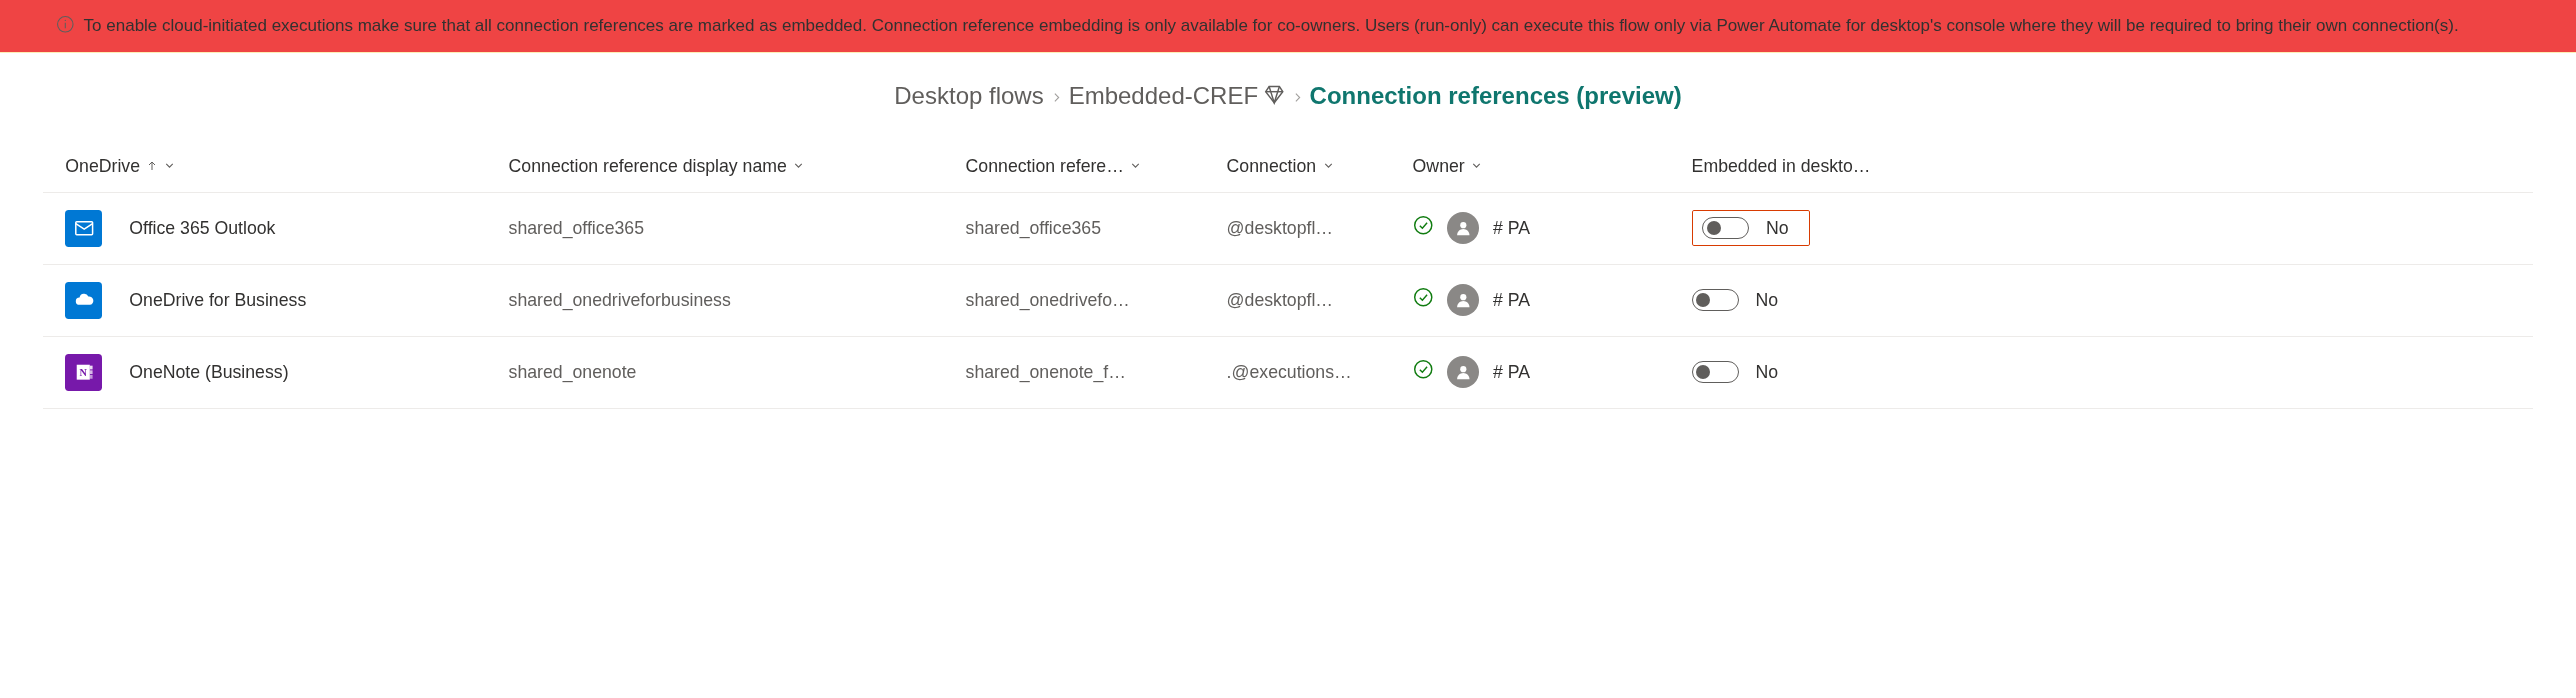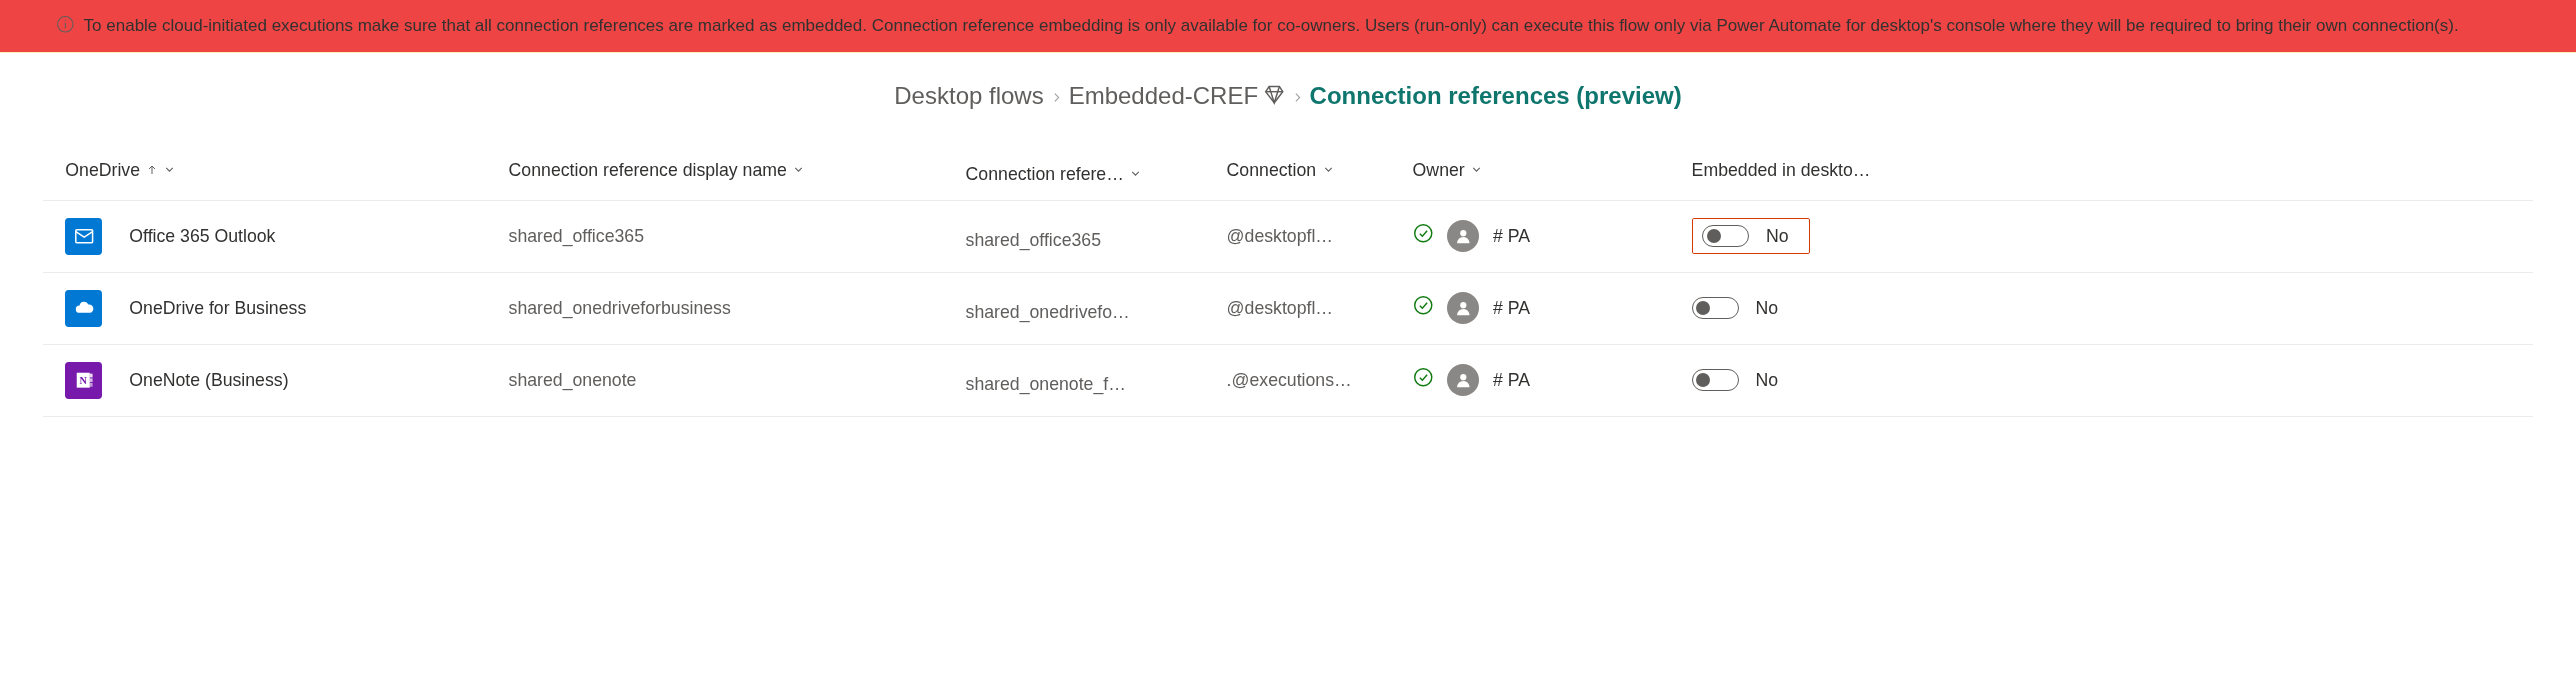--- a/index.html
+++ b/index.html
@@ -51,21 +51,21 @@
       border-bottom: 0.9px solid #edebe9;
       font-size: 17.7px;
       color: #323130;
     }
     .th { display:flex; align-items:center; gap:5.6px; }
     .th .chev svg, .th .arrow svg { width:13px; height:13px; stroke:#605e5c; fill:none; stroke-width:2; }
     .th .arrow svg { width:12px; height:12px; }
 
     .col-connector { width: 447px; padding-left:3.7px;}
     .col-display   { width: 457px; }
-    .col-refname   { width: 261px; margin-top: 8px; }
+    .col-refname   { width: 261px; }
     .col-conn      { width: 186px; }
     .col-owner     { width: 279px; }
     .col-embed     { flex:1; }
 
     .trow {
       display:flex;
       align-items:center;
       padding: 17px 18.6px;
       border-bottom: 0.9px solid #edebe9;
       font-size: 17.7px;

